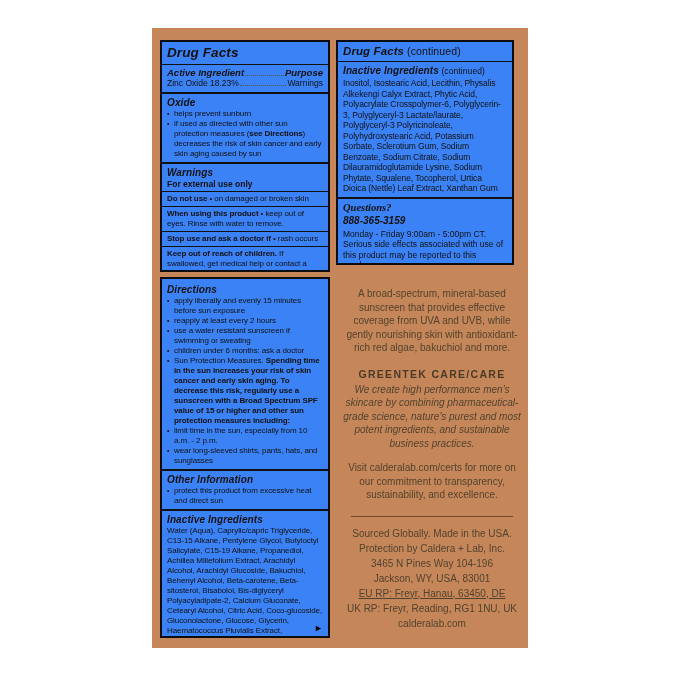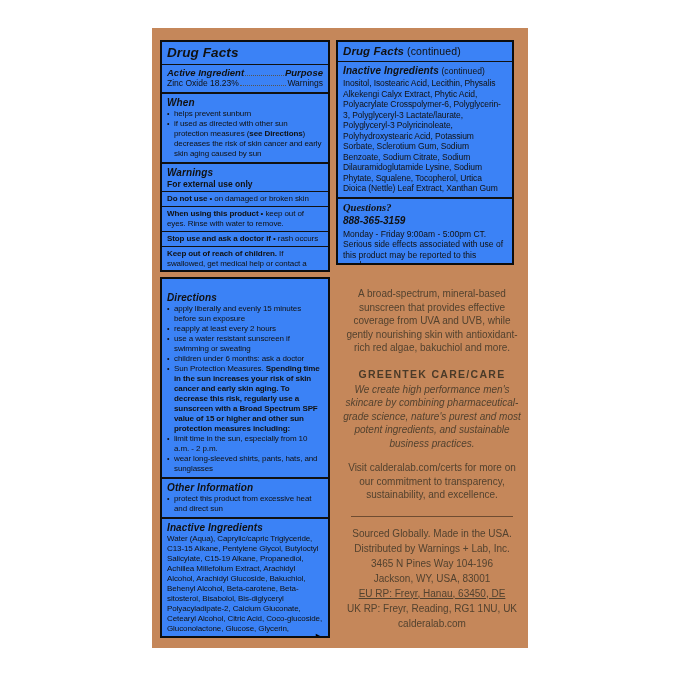--- a/index.html
+++ b/index.html
@@ -71,21 +71,21 @@
           <span>Purpose</span>
         </div>
         <div class="leader-row">
           <span>Zinc Oxide 18.23%</span>
           <span class="dots"></span>
           <span>Warnings</span>
         </div>
       </div>
 
       <div class="sec rule-thick">
-        <div class="sec-h">When</div>
+        <div class="sec-h">Oxide</div>
         <div id="uses-list">
             <div class="li">
               <span class="blt">•</span>
               <span class="tx"><span>helps prevent sunburn</span></span>
             </div>
             <div class="li">
               <span class="blt">•</span>
               <span class="tx"><span>if used as directed with other sun protection measures (</span><span class="b">see Directions</span><span>) decreases the risk of skin cancer and early skin aging caused by sun</span></span>
             </div>
           </div>
@@ -99,21 +99,21 @@
         <div id="warn-rows">
             <div class="wrow"><span class="b">Do not use</span><span> • on damaged or broken skin</span></div>
             <div class="wrow"><span class="b">When using this product</span><span> • keep out of eyes. Rinse with water to remove.</span></div>
             <div class="wrow"><span class="b">Stop use and ask a doctor if</span><span> • rash occurs</span></div>
             <div class="wrow"><span class="b">Keep out of reach of children.</span><span> If swallowed, get medical help or contact a Poison Control Center right away</span></div>
           </div>
       </div>
     </div>
 
     <div class="box" id="box-left-2">
-      <div class="sec" style="padding-top:12px">
+      <div class="sec" style="padding-top:4px">
         <div class="sec-h">Directions</div>
         <div id="directions-list">
             <div class="li">
               <span class="blt">•</span>
               <span class="tx"><span>apply liberally and evenly 15 minutes before sun exposure</span></span>
             </div>
             <div class="li">
               <span class="blt">•</span>
               <span class="tx"><span>reapply at least every 2 hours</span></span>
             </div>
@@ -177,21 +177,21 @@
     </div>
 
     <div class="brand">
       <p class="bp">A broad-spectrum, mineral-based sunscreen that provides effective coverage from UVA and UVB, while gently nourishing skin with antioxidant-rich red algae, bakuchiol and more.</p>
       <div class="bh">GREENTEK CARE/CARE</div>
       <p class="bp">We create high performance men's skincare by combining pharmaceutical-grade science, nature's purest and most potent ingredients, and sustainable business practices.</p>
       <p class="bp">Visit calderalab.com/certs for more on our commitment to transparency, sustainability, and excellence.</p>
       <hr class="bdiv">
       <div class="addr" id="address-block">
           <div class="aline">Sourced Globally. Made in the USA.</div>
-          <div class="aline">Distributed by Warnings + Lab, Inc.</div>
+          <div class="aline">Protection by Caldera + Lab, Inc.</div>
           <div class="aline">3465 N Pines Way 104-196</div>
           <div class="aline">Jackson, WY, USA, 83001</div>
           <div class="aline u">EU RP: Freyr, Hanau, 63450, DE</div>
           <div class="aline">UK RP: Freyr, Reading, RG1 1NU, UK</div>
           <div class="aline">calderalab.com</div>
         </div>
     </div>
 
   </div>
 </div>

